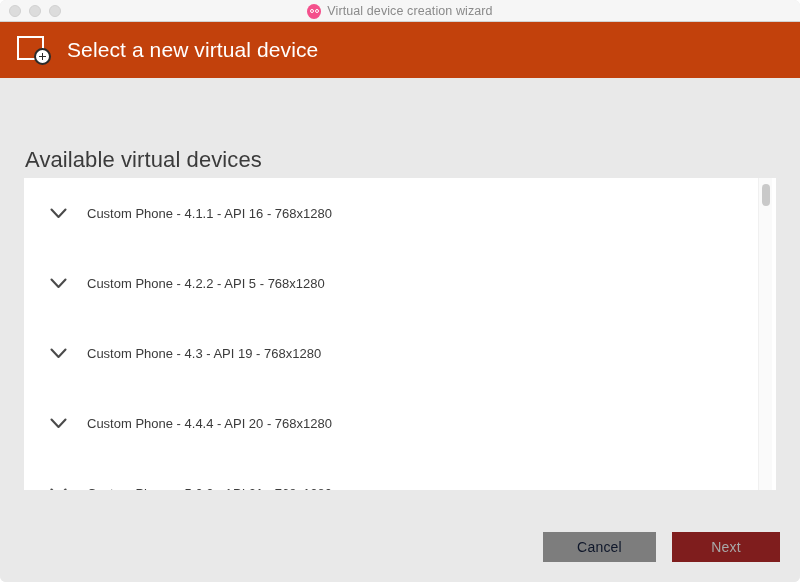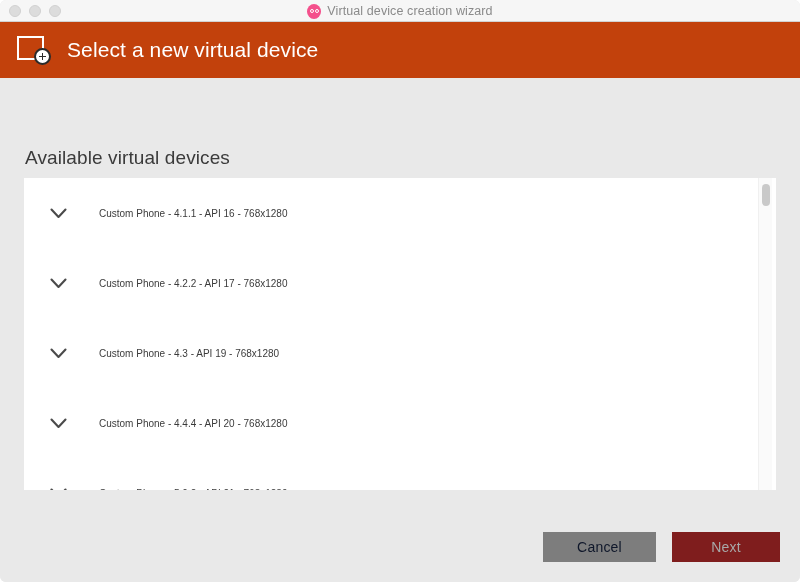--- a/index.html
+++ b/index.html
@@ -203,21 +203,21 @@
     display: flex;
     align-items: center;
     justify-content: center;
   }
 
   
   #section-title {
     position: absolute;
     top: 147px;
     left: 25px;
-    font-size: 19px;
+    font-size: 22px;
     font-weight: normal;
     color: #3b3b3b;
     letter-spacing: 0.1px;
   }
 
   
   #device-list-wrap {
     position: absolute;
     top: 178px;
     left: 24px;
@@ -240,22 +240,22 @@
   }
   .chevron {
     width: 26px;
     height: 26px;
     display: flex;
     align-items: center;
     justify-content: center;
     flex: none;
   }
   .device-label {
-    margin-left: 28px;
-    font-size: 10px;
+    margin-left: 16px;
+    font-size: 13px;
     color: #3b3b3b;
     white-space: nowrap;
   }
 
   
   #scroll-track {
     position: absolute;
     top: 178px;
     left: 758px;
     width: 14px;
@@ -370,21 +370,21 @@
             </svg>
           </span>
           <span class="device-label">Custom Phone - 4.1.1 - API 16 - 768x1280</span>
         </div>
         <div class="device-row">
           <span class="chevron">
             <svg width="17" height="11" viewBox="0 0 17 11" aria-hidden="true">
               <polyline points="1.5,1.5 8.5,9 15.5,1.5" fill="none" stroke="#4a4a4a" stroke-width="2.1" stroke-linecap="round" stroke-linejoin="round"></polyline>
             </svg>
           </span>
-          <span class="device-label">Custom Phone - 4.2.2 - API 17 - 768x1280</span>
+          <span class="device-label">Custom Phone - 4.2.2 - API 5 - 768x1280</span>
         </div>
         <div class="device-row">
           <span class="chevron">
             <svg width="17" height="11" viewBox="0 0 17 11" aria-hidden="true">
               <polyline points="1.5,1.5 8.5,9 15.5,1.5" fill="none" stroke="#4a4a4a" stroke-width="2.1" stroke-linecap="round" stroke-linejoin="round"></polyline>
             </svg>
           </span>
           <span class="device-label">Custom Phone - 4.3 - API 19 - 768x1280</span>
         </div>
         <div class="device-row">

